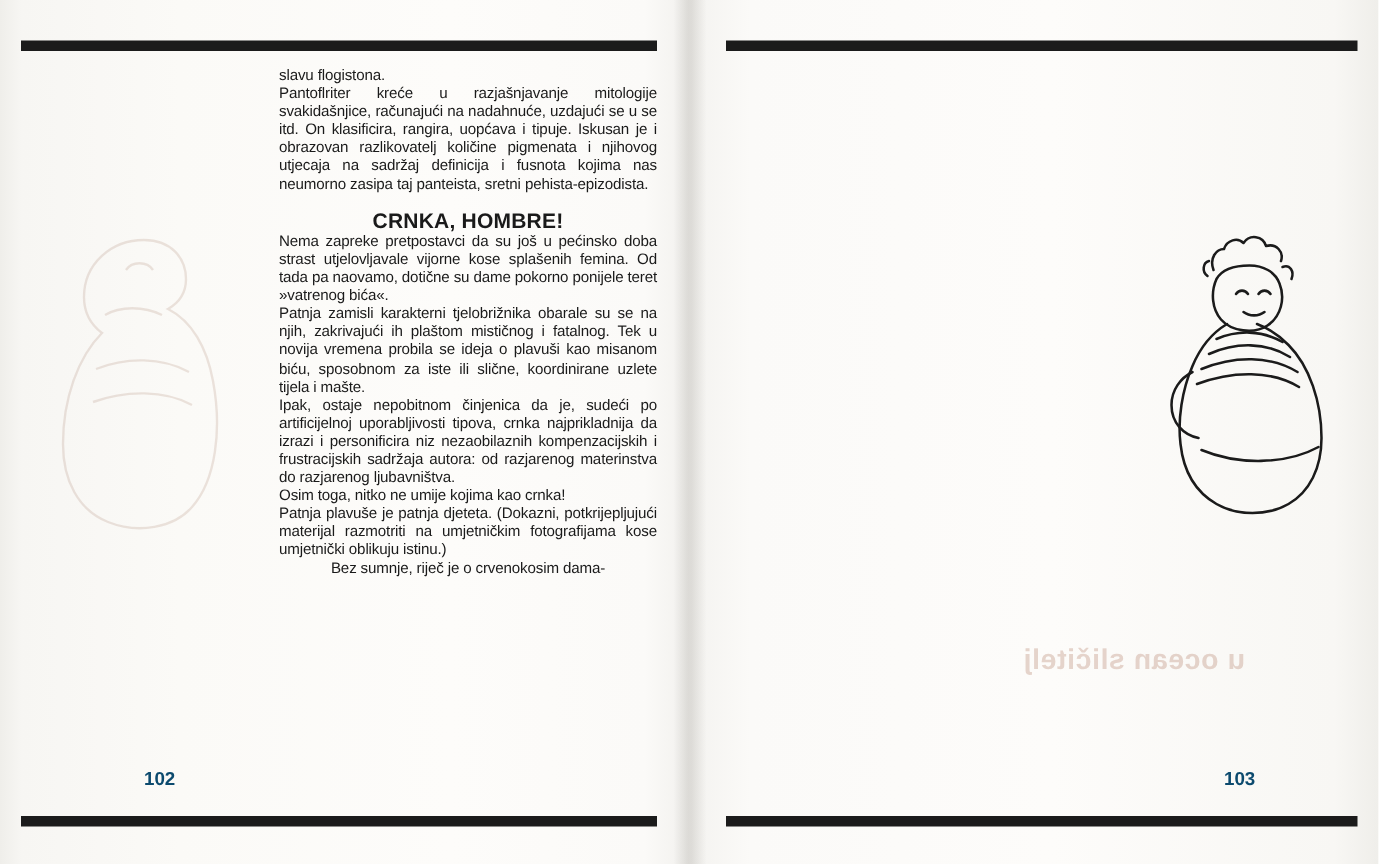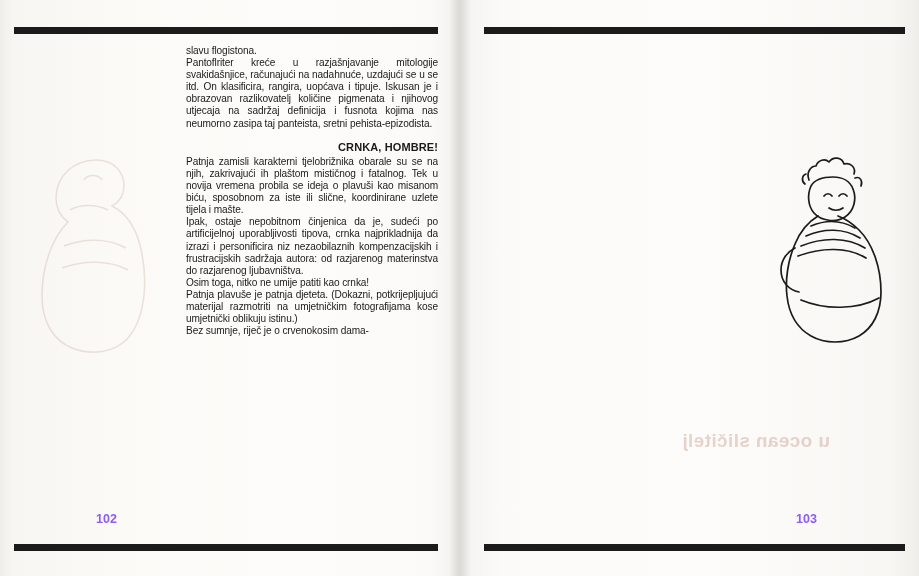--- a/index.html
+++ b/index.html
@@ -65,38 +65,38 @@
     font-size: 10.1px;
     line-height: 12.1px;
     color: #1a1a1a;
     text-align: justify;
     letter-spacing: -0.01em;
   }
   .col p {
     margin: 0;
     text-align: justify;
   }
-  .col p.last { text-align: left; }
+  .col p.last { text-align: center; }
   .col h3 {
     margin: 11px 0 3px 0;
-    font-size: 11px;
+    font-size: 14px;
     line-height: 12.2px;
     font-weight: bold;
     letter-spacing: 0.01em;
-    text-align: right;
+    text-align: center;
   }
 
   .col-left  { left: 186px; top: 45px;  width: 252px; }
 
   .folio {
     position: absolute;
     font-family: "Liberation Sans", sans-serif;
     font-size: 12.5px;
     font-weight: bold;
-    color: #8b5cf6;
+    color: #0c4a6e;
   }
   .folio-left  { left: 96px;  top: 512px; }
   .folio-right { left: 816px; top: 512px; }
 
   
   .ghost {
     position: absolute;
     left: 680px;
     top: 430px;
     width: 150px;
@@ -146,35 +146,36 @@
   </svg>
 
   <div class="page page-left">
     <div class="rule l-top"></div>
     <div class="rule l-bottom"></div>
 
     <div class="col col-left">
       <p>slavu flogistona.</p>
       <p>Pantoflriter kreće u razjašnjavanje mitologije svakidašnjice, računajući na nadahnuće, uzdajući se u se itd. On klasificira, rangira, uopćava i tipuje. Iskusan je i obrazovan razlikovatelj količine pigmenata i njihovog utjecaja na sadržaj definicija i fusnota kojima nas neumorno zasipa taj panteista, sretni pehista-epizodista.</p>
       <h3>CRNKA, HOMBRE!</h3>
+      <p>Nema zapreke pretpostavci da su još u pećinsko doba strast utjelovljavale vijorne kose splašenih femina. Od tada pa naovamo, dotične su dame pokorno ponijele teret »vatrenog bića«.</p>
       <p>Patnja zamisli karakterni tjelobrižnika obarale su se na njih, zakrivajući ih plaštom mističnog i fatalnog. Tek u novija vremena probila se ideja o plavuši kao misanom biću, sposobnom za iste ili slične, koordinirane uzlete tijela i mašte.</p>
       <p>Ipak, ostaje nepobitnom činjenica da je, sudeći po artificijelnoj uporabljivosti tipova, crnka najprikladnija da izrazi i personificira niz nezaobilaznih kompenzacijskih i frustracijskih sadržaja autora: od razjarenog materinstva do razjarenog ljubavništva.</p>
-      <p>Osim toga, nitko ne umije patiti kao crnka!</p>
+      <p>Osim toga, nitko ne umije kojima kao crnka!</p>
       <p>Patnja plavuše je patnja djeteta. (Dokazni, potkrijepljujući materijal razmotriti na umjetničkim fotografijama kose umjetnički oblikuju istinu.)</p>
       <p class="last">Bez sumnje, riječ je o crvenokosim dama-</p>
     </div>
 
     <div class="folio folio-left">102</div>
   </div>
 
   <div class="page page-right">
     <div class="rule r-top" style="left:24px;"></div>
     <div class="rule r-bottom" style="left:24px;"></div>
 
-    <div class="folio folio-right" style="left:336px;">103</div>
+    <div class="folio folio-right" style="left:356px;">103</div>
 
     <div class="ghost" style="left:220px; top:430px;">u ocean
 sličitelj</div>
   </div>
 
   <svg class="illus" viewBox="0 0 150 200">
     <g fill="none" stroke="#1b1b1b" stroke-width="1.7" stroke-linecap="round" stroke-linejoin="round">
 
       <path d="M64 30 c-3 -8 2 -14 7 -14 c2 -6 9 -8 13 -4 c4 -6 13 -5 15 2 c7 -2 12 4 10 10"></path>
       <path d="M60 34 c-4 -3 -3 -9 1 -10"></path>

